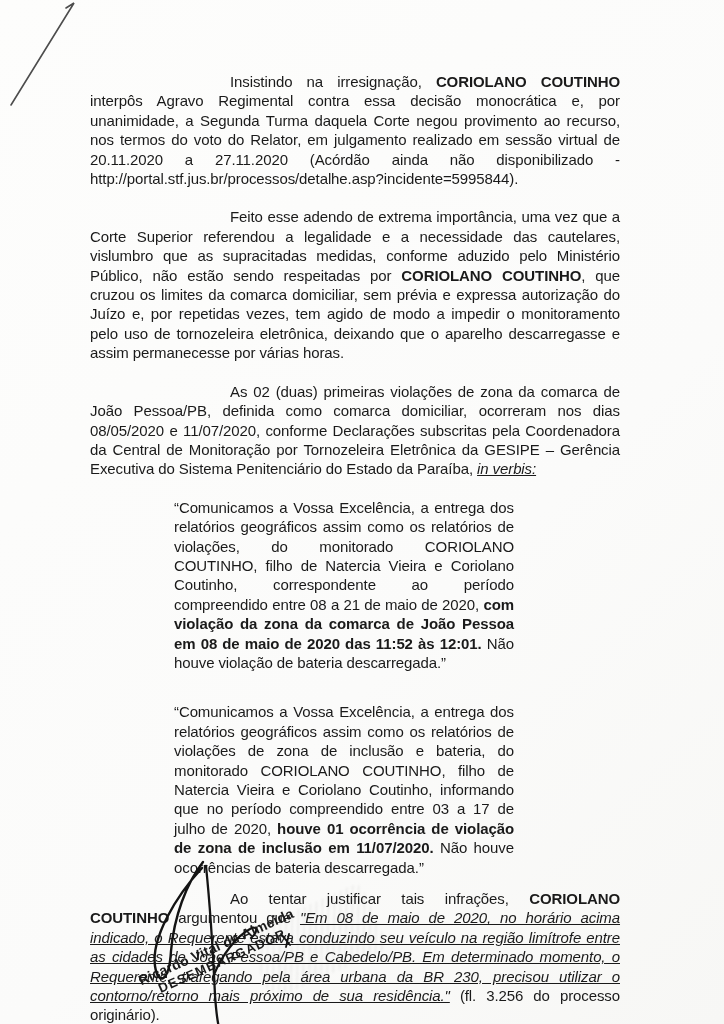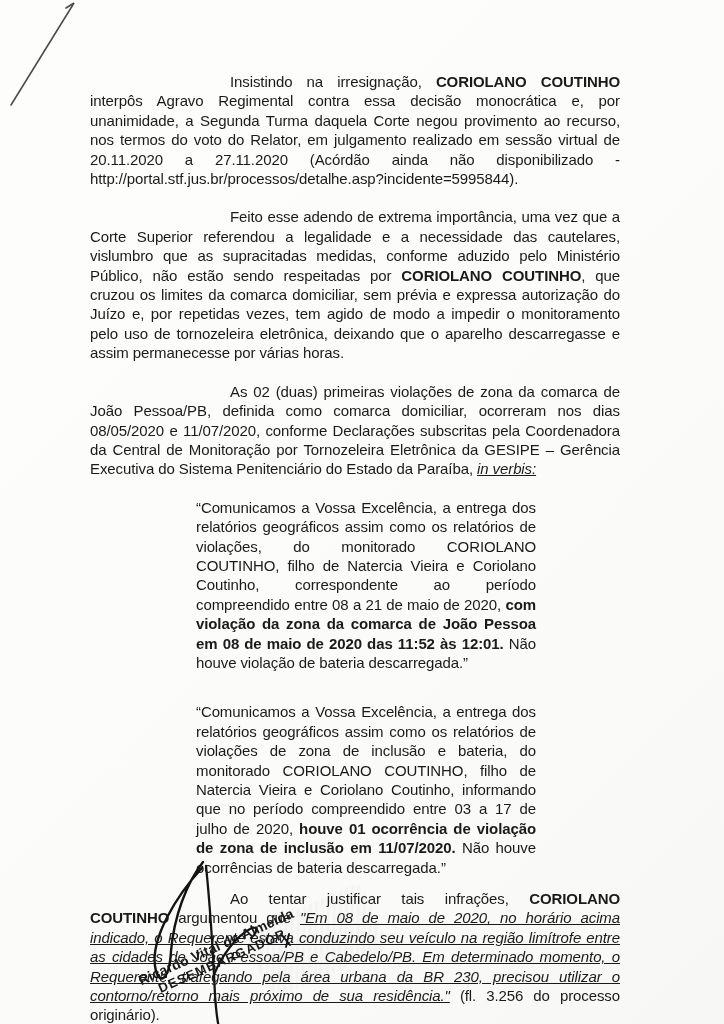--- a/index.html
+++ b/index.html
@@ -24,21 +24,21 @@
     text-align: justify;
     letter-spacing: -0.1px;
     color: #1a1a1a;
   }
   p.body {
     margin: 0 0 19px 0;
     text-indent: 140px;
   }
   p.body.last { margin-bottom: 0; }
   p.quote {
-    margin: 12px 0 30px 106px;
+    margin: 12px 0 30px 84px;
     width: 340px;
     text-indent: 0;
   }
   p.quote.q1 { margin-top: 14px; margin-bottom: 30px; }
   p.quote.q2 { margin-top: 0; margin-bottom: 12px; }
   .b { font-weight: bold; }
   .i { font-style: italic; text-decoration: underline; }
   
   .stamp {
     position: absolute;

